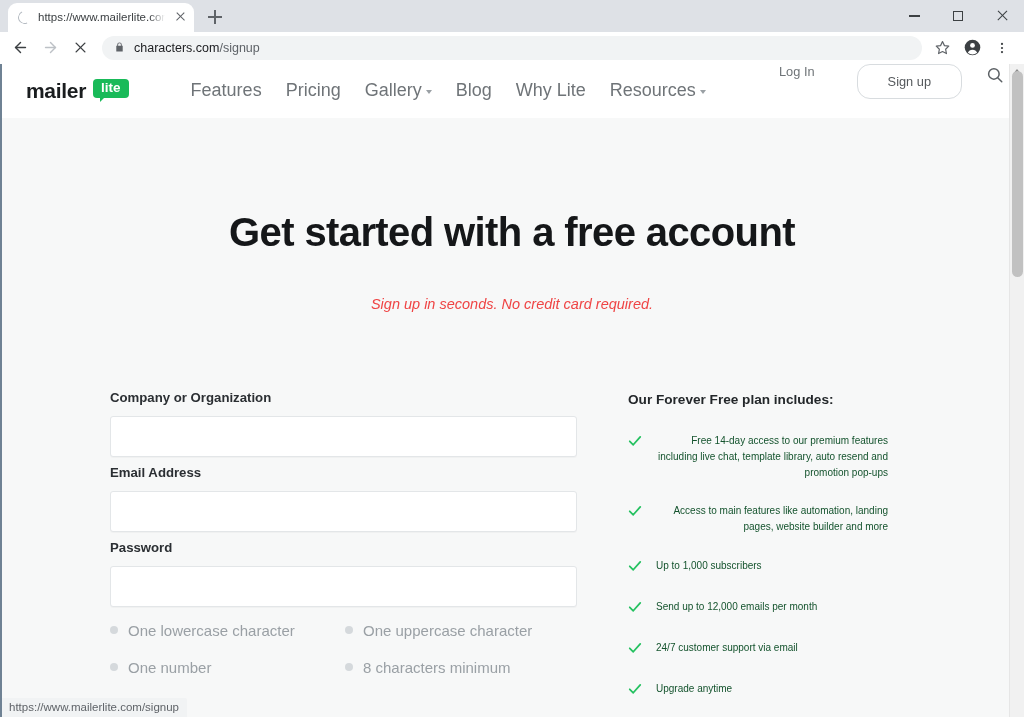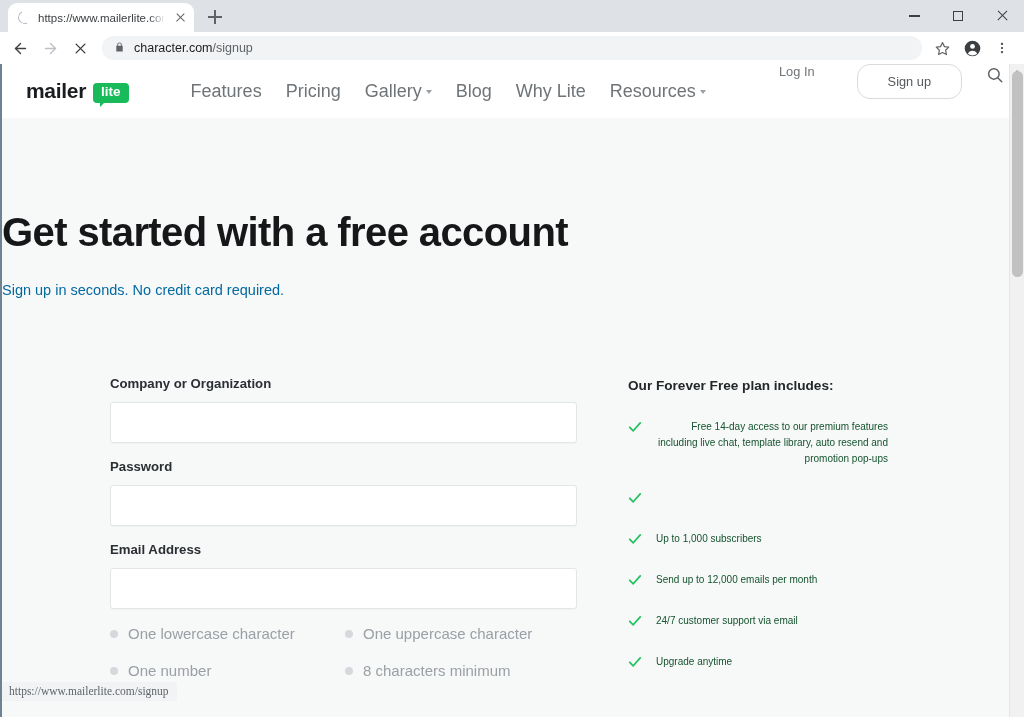--- a/index.html
+++ b/index.html
@@ -146,21 +146,21 @@
   }
 
   
   #site-header {
     height: 54px;
     background: #ffffff;
     display: flex; align-items: center;
     padding: 0 0 0 24px;
     position: relative;
   }
-  #logo { display:flex; align-items:flex-end; gap:7px; cursor:pointer; }
+  #logo { display:flex; align-items:flex-start; gap:7px; cursor:pointer; }
   #logo-word {
     font-size: 21px; font-weight: 700; color: #1a1d1f;
     letter-spacing: -0.3px;
   }
   #logo-badge {
     background: #19ba59;
     color: #fff;
     font-size: 13.5px; font-weight: 700;
     padding: 2px 8px 3px;
     border-radius: 4px;
@@ -222,34 +222,35 @@
   }
 
   
   #page-body {
     position: relative;
     height: calc(100% - 54px);
     padding: 0 2px 0 0;
   }
 
   #hero {
-    text-align: left;
+    text-align: center;
     padding-top: 92px;
   }
   #hero h1 {
     font-size: 40px;
     font-weight: 700;
     color: #151719;
     letter-spacing: -0.6px;
     line-height: 1.1;
   }
   #hero p {
-    margin-top: 28px;
+    margin-top: 42px;
     font-size: 14.5px;
-    color: #0369a1;
+    color: #ef4444;
+    font-style: italic;
   }
 
   #content-cols {
     display: flex;
     margin-top: 78px;
     padding-left: 108px;
   }
 
   #form-col { width: 470px; flex: 0 0 auto; }
   .field-label {
@@ -265,21 +266,21 @@
     border: 1px solid #e3e6e8;
     border-radius: 3px;
     box-shadow: 0 1px 1px rgba(0,0,0,0.03);
     display: block;
     font-size: 13.5px;
     padding: 0 12px;
     color: #2b2f33;
     font-family: "Liberation Sans", sans-serif;
     outline: none;
   }
-  .field-group { margin-bottom: 16px; }
+  .field-group { margin-bottom: 8px; }
 
   #pwd-rules {
     display: flex;
     flex-wrap: wrap;
     margin-top: 15px;
     width: 470px;
     row-gap: 20px;
   }
   .rule {
     width: 50%;
@@ -342,29 +343,28 @@
     width: 11px;
     height: 206px;
     background: #c1c1c1;
     border-radius: 6px;
     cursor: pointer;
   }
 
   
   #status-bubble {
     position: absolute;
-    left: 0; bottom: 16px;
+    left: 0; bottom: 0;
     background: #f1f3f4;
     color: #5f6368;
     font-size: 11.5px;
     padding: 3px 8px 4px 7px;
     border-top-right-radius: 2px;
     white-space: nowrap;
     z-index: 20;
-    font-family: Liberation Serif, serif;
   }
 </style>
 </head>
 <body>
 
 <div id="browser-window">
 
   <div id="tab-strip">
     <div id="tab">
       <div class="spinner-icon"></div>
@@ -405,21 +405,21 @@
           <line x1="19" y1="5" x2="5" y2="19"></line>
         </svg>
     </div>
 
     <div id="omnibox">
       <span id="lock-icon">
         <svg width="11" height="12" viewBox="0 0 24 24" fill="#5f6368">
             <path d="M17 9V7A5 5 0 0 0 7 7v2H5v13h14V9h-2zM9 7a3 3 0 0 1 6 0v2H9V7z"></path>
           </svg>
       </span>
-      <span id="url-text"><span>character.com</span><span class="url-path">/signup</span></span>
+      <span id="url-text"><span>characters.com</span><span class="url-path">/signup</span></span>
     </div>
 
     <div id="omni-right">
       <div class="nav-btn">
         <svg width="15" height="15" viewBox="0 0 24 24" fill="none" stroke="#5f6368" stroke-width="1.9" stroke-linejoin="round">
             <polygon points="12 2.5 15.1 9 22 9.9 17 14.8 18.3 21.7 12 18.4 5.7 21.7 7 14.8 2 9.9 8.9 9"></polygon>
           </svg>
       </div>
       <div class="nav-btn">
         <svg width="17" height="17" viewBox="0 0 24 24" fill="#3c4043">
@@ -490,27 +490,27 @@
 
       <div id="content-cols">
 
         <form id="form-col">
           <div class="field-group">
             <div class="field-label">Company or Organization</div>
             <input class="field-input" type="text" placeholder="" style="">
           </div>
 
           <div class="field-group">
+            <div class="field-label">Email Address</div>
+            <input class="field-input" type="email" placeholder="" style="">
+          </div>
+
+          <div class="field-group">
             <div class="field-label">Password</div>
             <input class="field-input" type="password" placeholder="" style="">
-          </div>
-
-          <div class="field-group">
-            <div class="field-label">Email Address</div>
-            <input class="field-input" type="email" placeholder="" style="">
           </div>
 
           <div id="pwd-rules">
             <div class="rule">
               <span class="rule-dot"></span>
               <span>One lowercase character</span>
             </div>
             <div class="rule">
               <span class="rule-dot"></span>
               <span>One uppercase character</span>
@@ -537,20 +537,21 @@
             </span>
             <span class="plan-text">Free 14-day access to our premium features including live chat, template library, auto resend and promotion pop-ups</span>
           </div>
 
           <div class="plan-item">
             <span class="check-icon">
               <svg width="14" height="14" viewBox="0 0 24 24" fill="none" stroke="#24c160" stroke-width="3" stroke-linecap="round" stroke-linejoin="round">
                   <polyline points="3 12.5 9 18.5 21 5"></polyline>
                 </svg>
             </span>
+            <span class="plan-text">Access to main features like automation, landing pages, website builder and more</span>
           </div>
 
           <div class="plan-item">
             <span class="check-icon">
               <svg width="14" height="14" viewBox="0 0 24 24" fill="none" stroke="#24c160" stroke-width="3" stroke-linecap="round" stroke-linejoin="round">
                   <polyline points="3 12.5 9 18.5 21 5"></polyline>
                 </svg>
             </span>
             <span class="plan-text">Up to 1,000 subscribers</span>
           </div>

